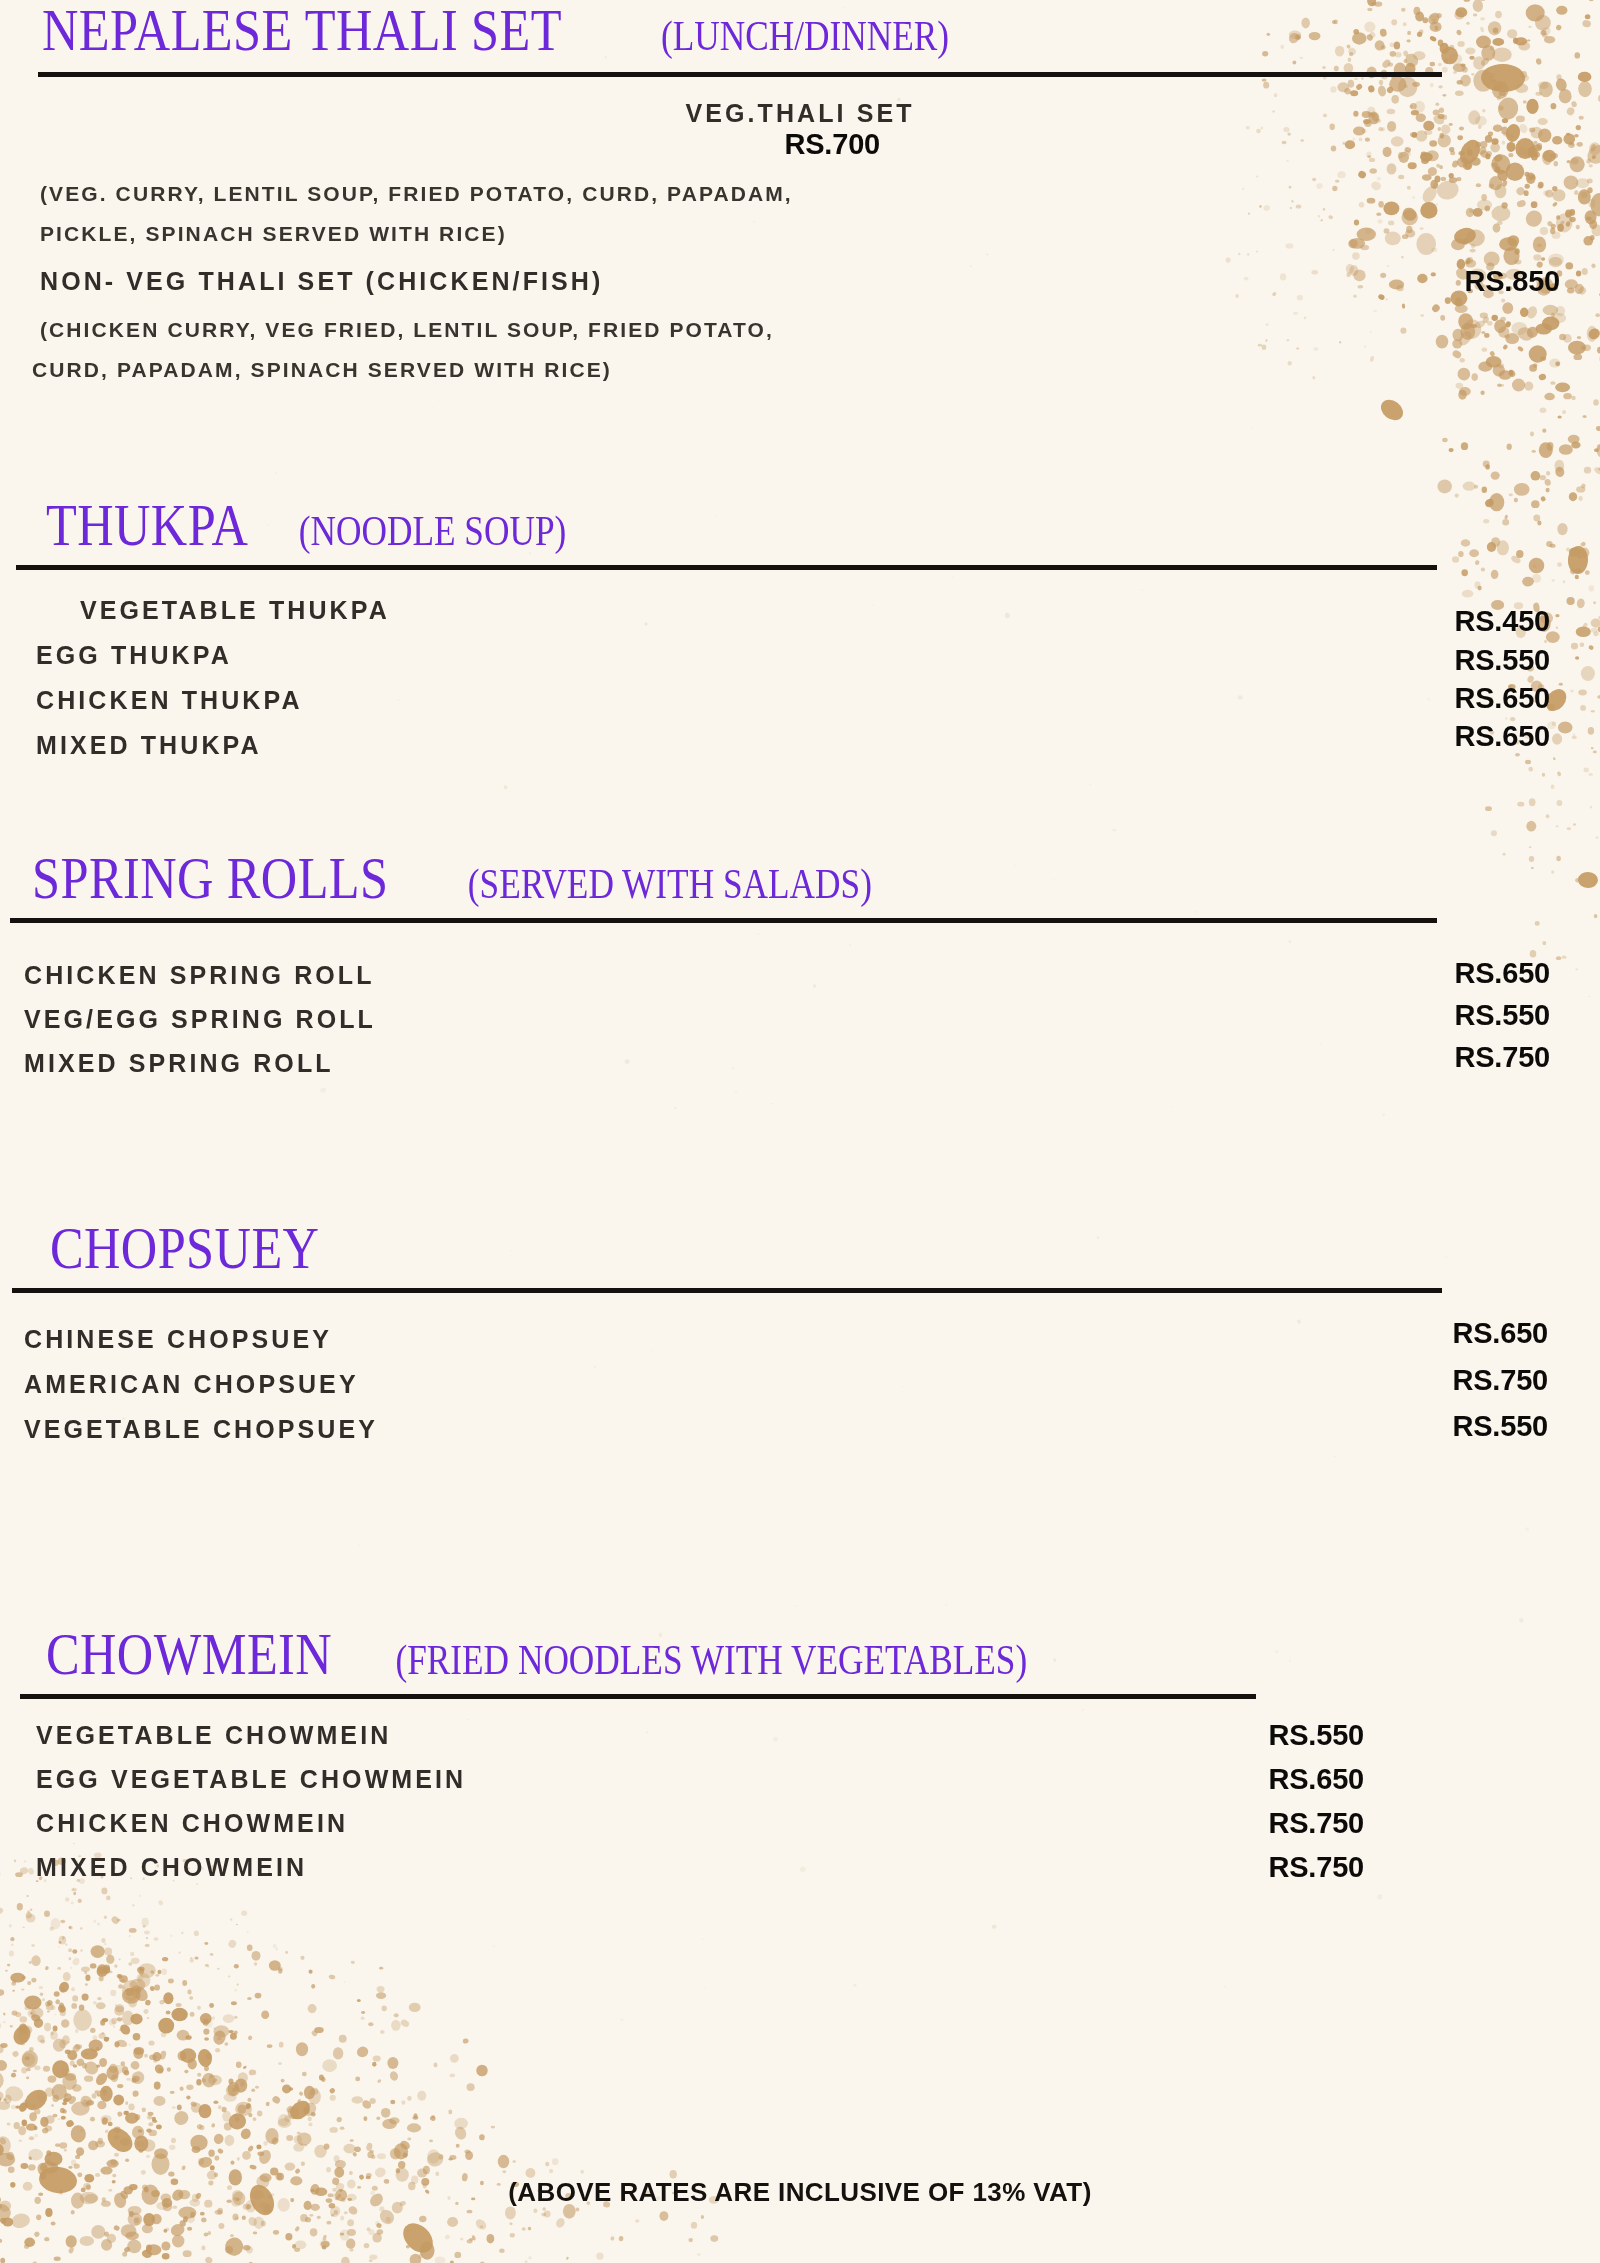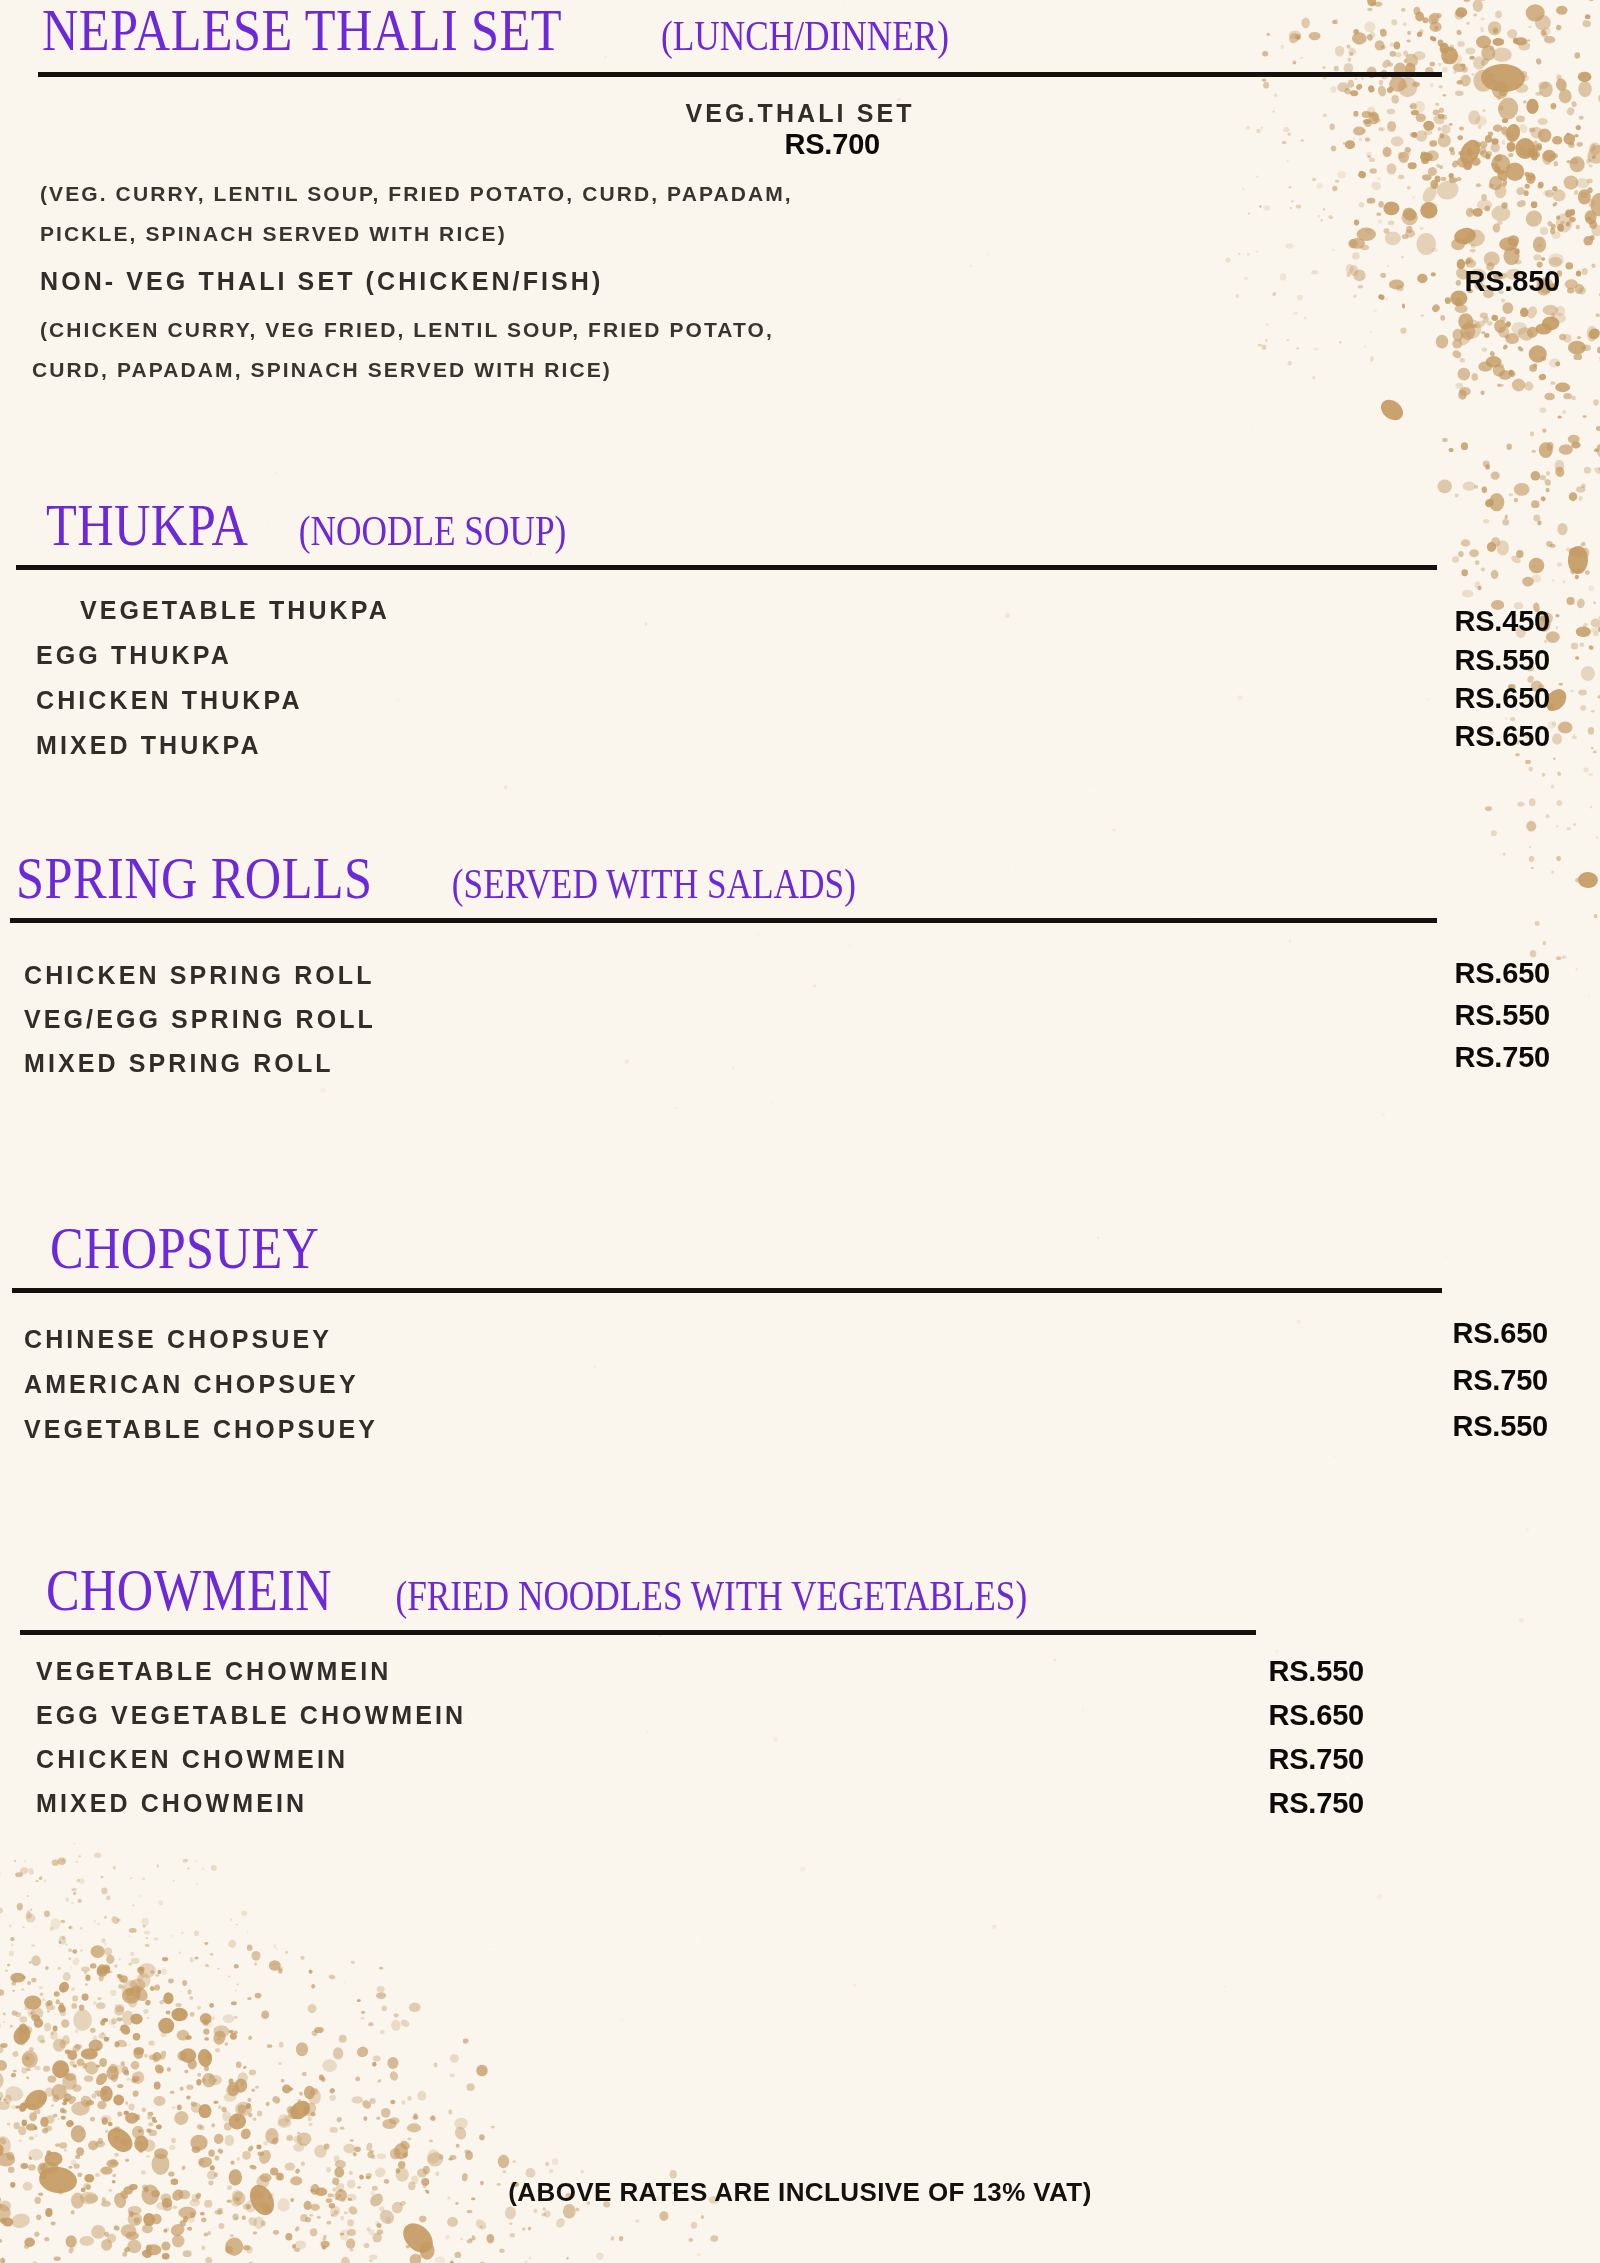--- a/index.html
+++ b/index.html
@@ -115,30 +115,30 @@
   .thali-row { padding: 0 40px 0 40px; }
   .thali-row .iprice { min-width: 160px; }
 
   
   #sec-thukpa { position: absolute; left: 0; top: 495px; width: 1600px; }
   #sec-thukpa .sec-head { padding-left: 46px; }
   #sec-thukpa .rule { margin: 10px 163px 0 16px; }
 
   
   #sec-spring { position: absolute; left: 0; top: 848px; width: 1600px; }
-  #sec-spring .sec-head { padding-left: 16px; }
+  #sec-spring .sec-head { padding-left: 32px; }
   #sec-spring .rule { margin: 10px 163px 0 10px; }
 
   
   #sec-chopsuey { position: absolute; left: 0; top: 1218px; width: 1600px; }
   #sec-chopsuey .sec-head { padding-left: 50px; }
   #sec-chopsuey .rule { margin: 10px 158px 0 12px; }
 
   
-  #sec-chowmein { position: absolute; left: 0; top: 1560px; width: 1416px; }
+  #sec-chowmein { position: absolute; left: 0; top: 1624px; width: 1416px; }
   #sec-chowmein .sec-head { padding-left: 46px; }
   #sec-chowmein .rule { margin: 10px 160px 0 20px; }
 
   
   .list-pad { padding: 0 50px 0 36px; }
 
   .footer-note {
     position: absolute;
     left: 0;
     top: 2177px;

